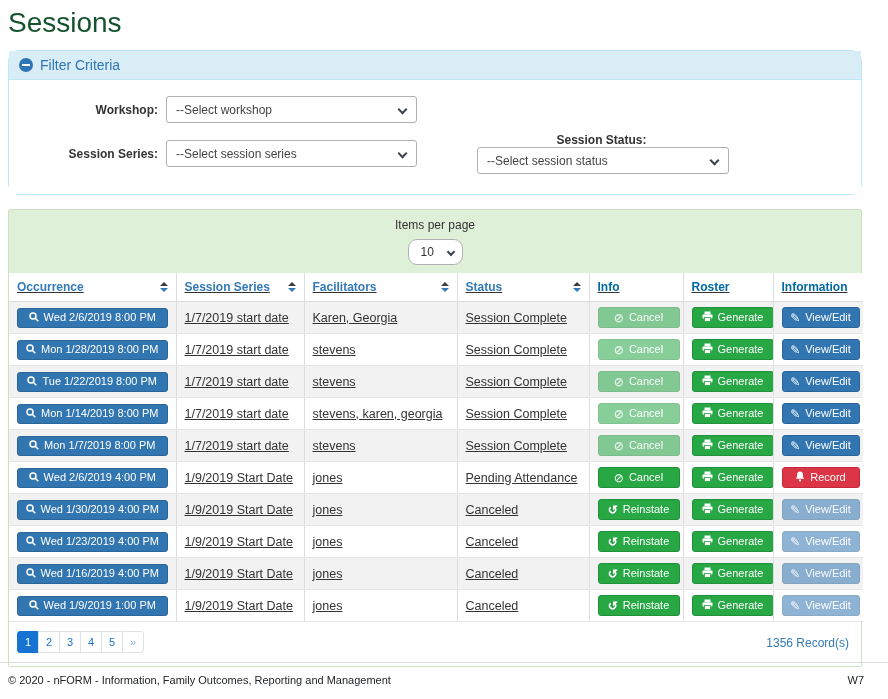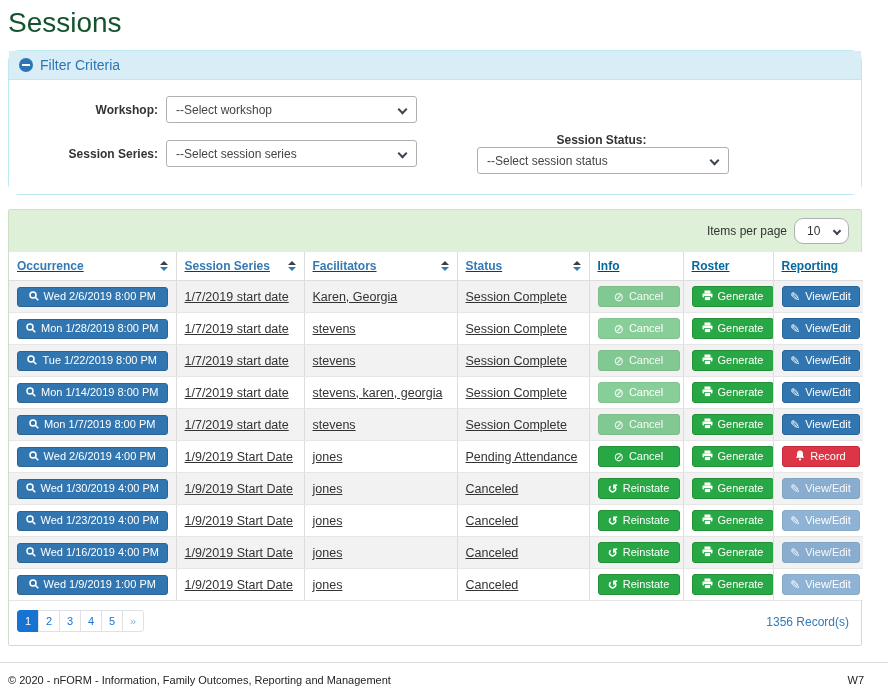--- a/index.html
+++ b/index.html
@@ -21,21 +21,21 @@
   .flabel { width:157px; text-align:right; font-weight:bold; font-size:12px; color:#333; padding-right:8px; }
   .fgroup.right { margin-left:32px;flex-direction:column; }
   .fgroup.right .flabel { width:131px; }
   .select { position:relative; border:1px solid #b0b0b0; border-radius:3px; height:27px; background:#fff; display:flex; align-items:center; padding:0 26px 0 9px; font-size:12px; color:#444; cursor:pointer; }
   .select .chev { position:absolute; right:10px; top:9px; width:7px; height:7px; border-right:2px solid #3c4550; border-bottom:2px solid #3c4550; transform:rotate(45deg); }
   .sel-w1 { width:251px; }
   .sel-w2 { width:252px;margin-left:28px; }
 
   
   .table-wrap { border:1px solid #cde0c4; border-radius:2px; }
-  .table-band { background:#dff0d8; padding:8px 12px; display:flex; justify-content:flex-end; align-items:center; gap:7px; }
+  .table-band { background:#dff0d8; padding:8px 29px; display:flex; justify-content:flex-end; align-items:center; gap:7px;flex-direction:column; }
   .band-label { font-size:12px; color:#333; }
   .items-select { height:26px; width:55px; border:1px solid #b0b0b0; border-radius:9px; background:#fff; position:relative; display:flex; align-items:center; padding:0 22px 0 12px; font-size:12px; color:#333; cursor:pointer; }
   .items-select .chev { position:absolute; right:8px; top:9px; width:6px; height:6px; border-right:2px solid #3c4550; border-bottom:2px solid #3c4550; transform:rotate(45deg); }
 
   table { border-collapse:collapse; width:100%; table-layout:fixed; background:#fff;text-decoration:underline; }
   thead th { background:#fff; border-right:1px solid #ddd; border-bottom:1px solid #ddd; padding:7px 8px; text-align:left; font-size:12px; font-weight:bold; color:#0369a1; }
   thead th:last-child { border-right:none; }
   thead th.sortable { color:#337ab7; }
   .th-inner { display:flex; align-items:center; justify-content:space-between; }
   .sort { display:inline-flex; flex-direction:column; gap:2px; margin-left:4px; }
@@ -175,21 +175,21 @@
                 <span>Info</span>
               </div>
             </th>
             <th>
               <div class="th-inner">
                 <span>Roster</span>
               </div>
             </th>
             <th>
               <div class="th-inner">
-                <span>Reporting</span>
+                <span>Information</span>
               </div>
             </th>
           </tr>
       </thead>
       <tbody id="table-body">
           <tr class="odd">
             <td><button class="btn btn-occ">
                 <span class="bsvg"><svg width="10" height="10" viewBox="0 0 10 10">
                     <circle cx="4" cy="4" r="3" fill="none" stroke="#fff" stroke-width="1.5"></circle>
                     <line x1="6.2" y1="6.2" x2="9.3" y2="9.3" stroke="#fff" stroke-width="1.6"></line>

